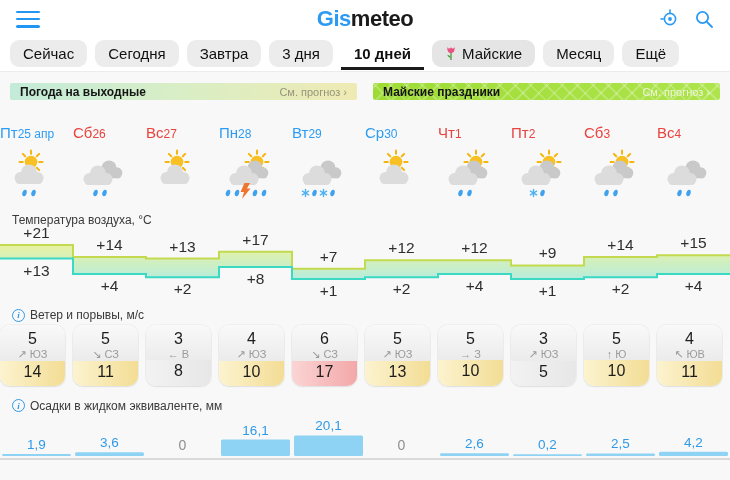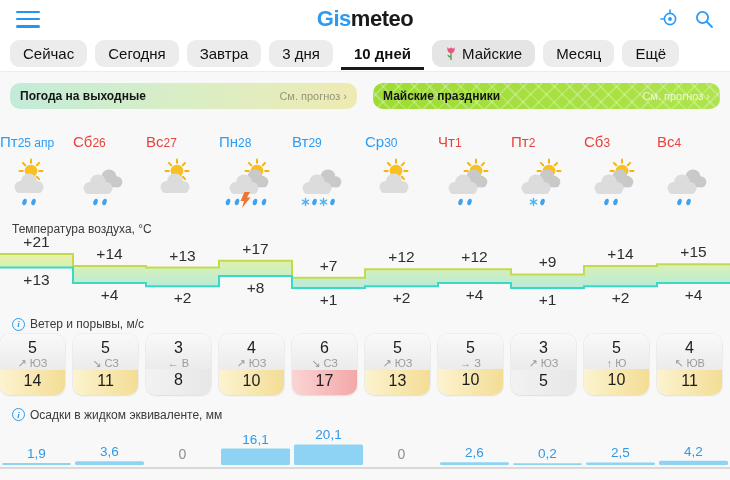--- a/index.html
+++ b/index.html
@@ -16,21 +16,21 @@
   .tabs { height:34px; display:flex; align-items:flex-start; gap:8px; padding:2px 10px 0 10px; background:#fff;
     border-bottom:1px solid #ececec; box-shadow:0 1px 3px rgba(0,0,0,0.04); }
   .tab { height:27px; display:flex; align-items:center; gap:5px; padding:13px 13px; border-radius:9px;
     background:#ececec; border:none; font-size:15px; color:#111; cursor:pointer;
     font-family:"Liberation Sans","DejaVu Sans",sans-serif; white-space:nowrap; }
   .tab.active { background:transparent; font-weight:bold; border-radius:0;
     border-bottom:3px solid #1a1a1a; height:30px; }
   .tab.highlight { background:#e5e5e5; }
   .content { background:#f8f8f8; height:442px; }
   .banners { display:flex; gap:16px; padding:11px 10px 0 10px; }
-  .banner { flex:1; height:26px; border-radius:10px; display:flex; align-items:center;
+  .banner { flex:1; height:17px; border-radius:2px; display:flex; align-items:center;
     justify-content:space-between; padding:0 10px; font-size:12px; cursor:pointer; }
   .banner .title { font-weight:bold; color:#151515; }
   .banner .see { font-size:11px; }
   .banner.weekend { background:linear-gradient(90deg,#c3ebd9,#d9eec5,#efeab3); }
   .banner.weekend .see { color:#96957b; }
   .banner.may { background-image:
       repeating-linear-gradient(45deg, rgba(255,255,255,.22) 0 2px, transparent 2px 11px),
       repeating-linear-gradient(-45deg, rgba(255,255,255,.22) 0 2px, transparent 2px 11px),
       linear-gradient(90deg,#9edc35,#aee44c); }
   .banner.may .see { color:#eef6dd; }

